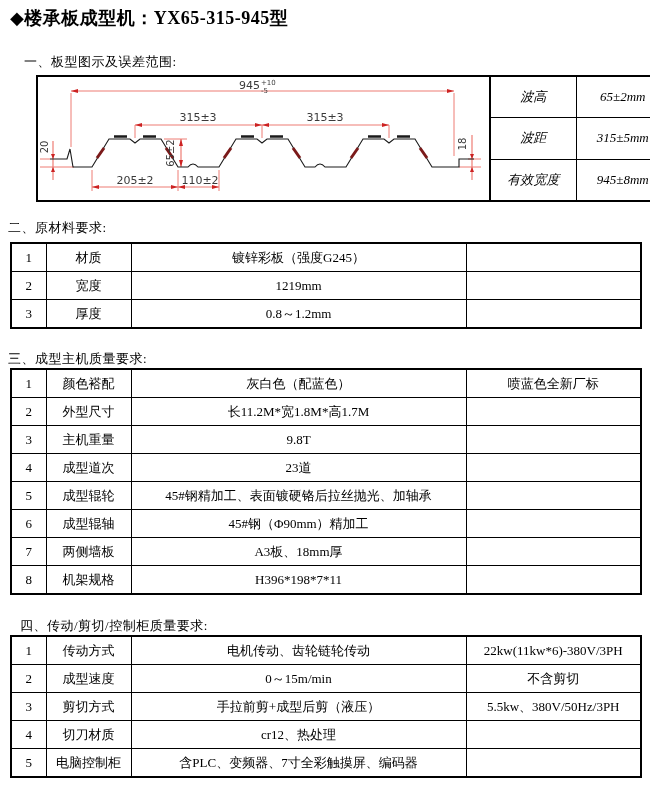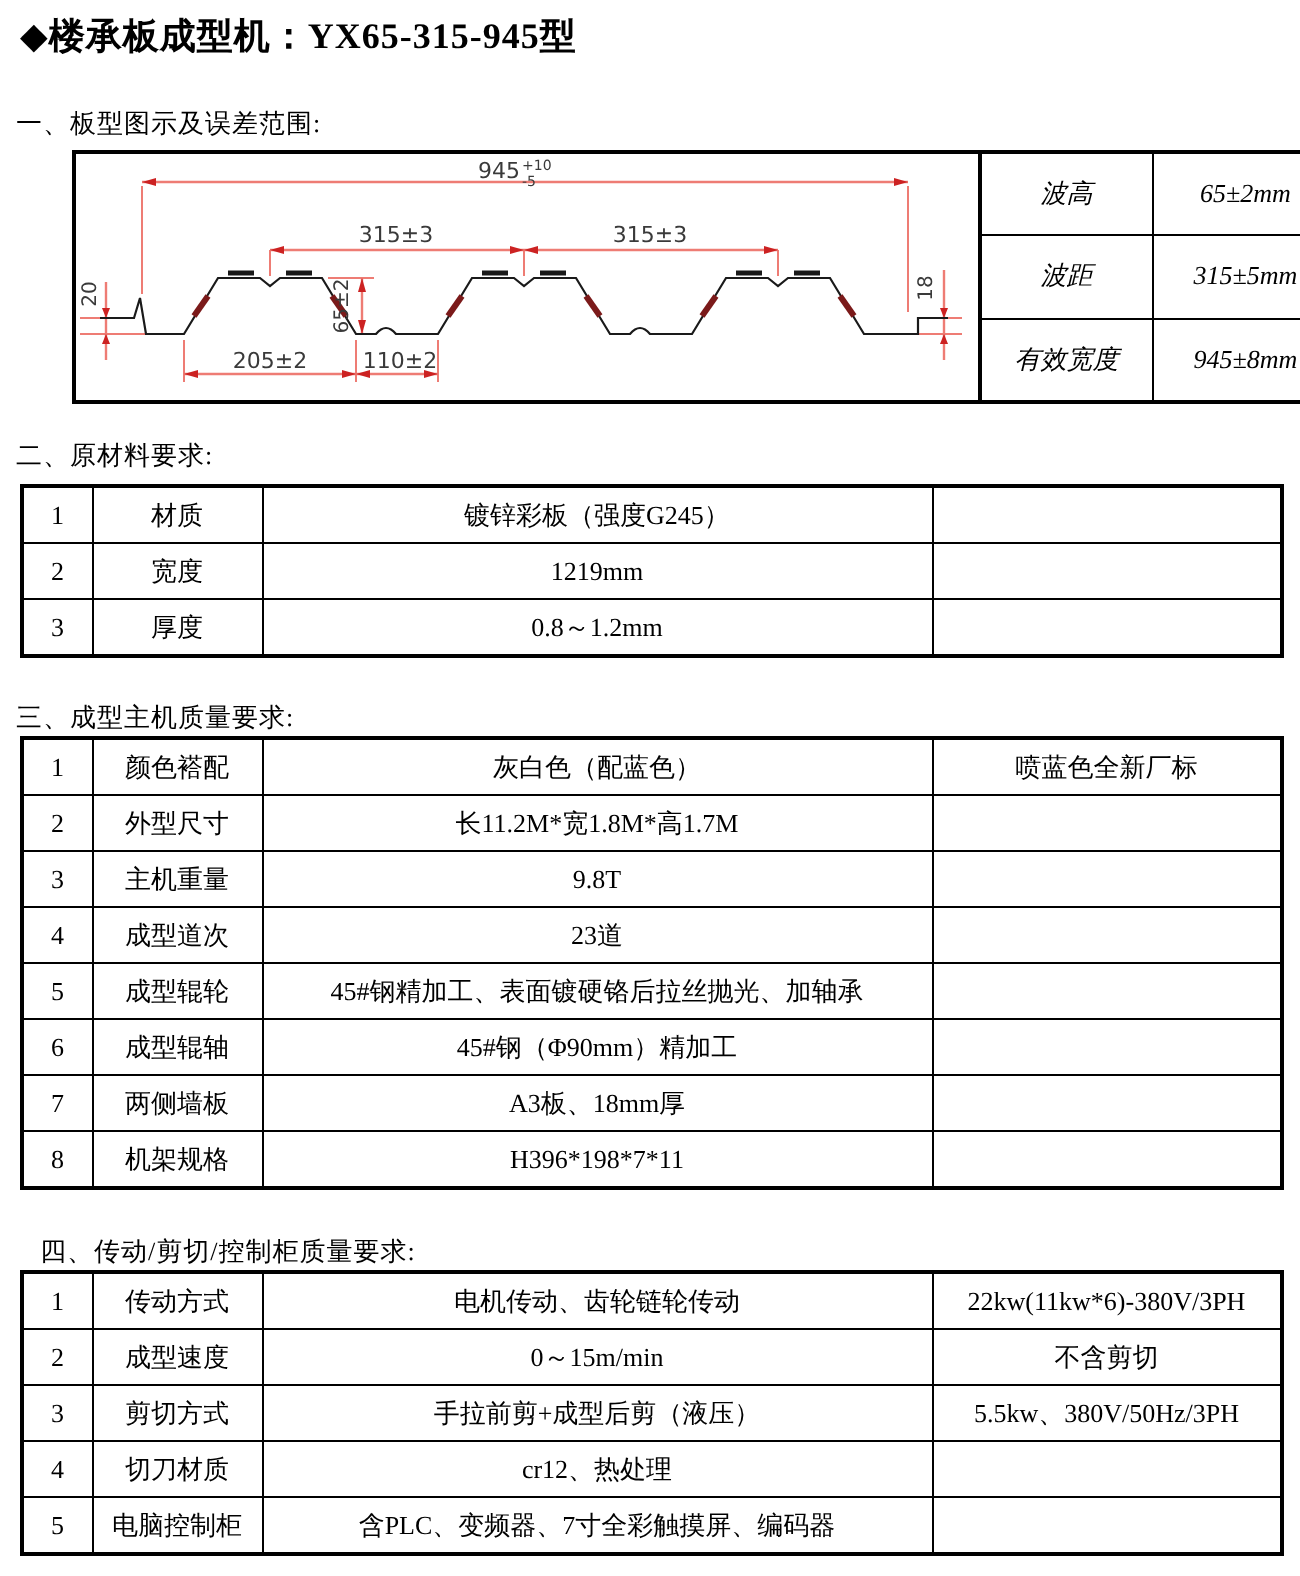--- a/index.html
+++ b/index.html
@@ -1,20 +1,20 @@
 <!DOCTYPE html>
 <html><head>
 <meta charset="utf-8">
 <style>
   html,body{margin:0;padding:0;background:#fff;}
   body{width:650px;height:788px;position:relative;font-family:"Liberation Serif","DejaVu Serif",serif;color:#000;}
   .abs{position:absolute;}
   .title{left:10px;top:6px;font-size:18px;font-weight:bold;letter-spacing:.5px;}
   .sec-head{font-size:13px;letter-spacing:.5px;}
-  .h1{left:8px;top:53px;text-align:center;}
+  .h1{left:24px;top:53px;text-align:center;}
   .h2{left:8px;top:219px;}
   .h3{left:8px;top:350px;}
   .h4{left:8px;top:617px;margin-left:12px;}
   .sec1{left:20px;top:75px;display:flex;margin-left:16px;}
   .draw-box{width:455px;height:127px;border:2px solid #000;box-sizing:border-box;background:#fff;}
   table{border-collapse:collapse;table-layout:fixed;background:#fff;}
   table,td{border:1.5px solid #000;}
   table{border-width:2px;}
   td{text-align:center;vertical-align:middle;font-size:13px;padding:0 2px;overflow:hidden;white-space:nowrap;}
   .t1{width:180px;height:127px;margin-left:-2px;font-style:italic;}

